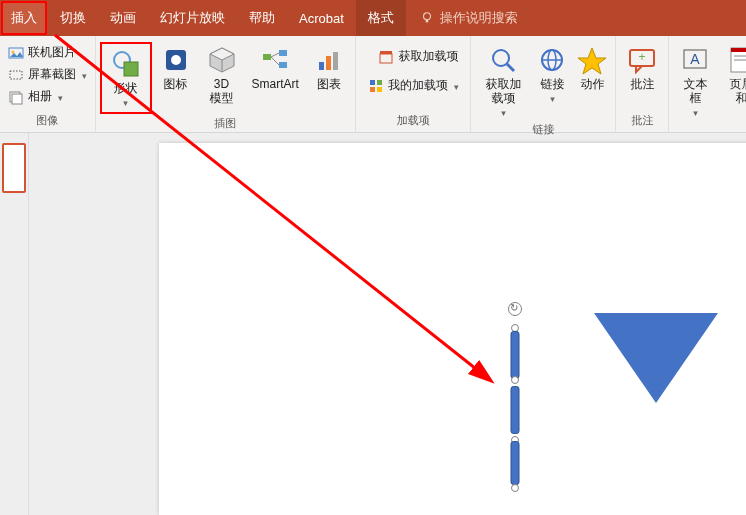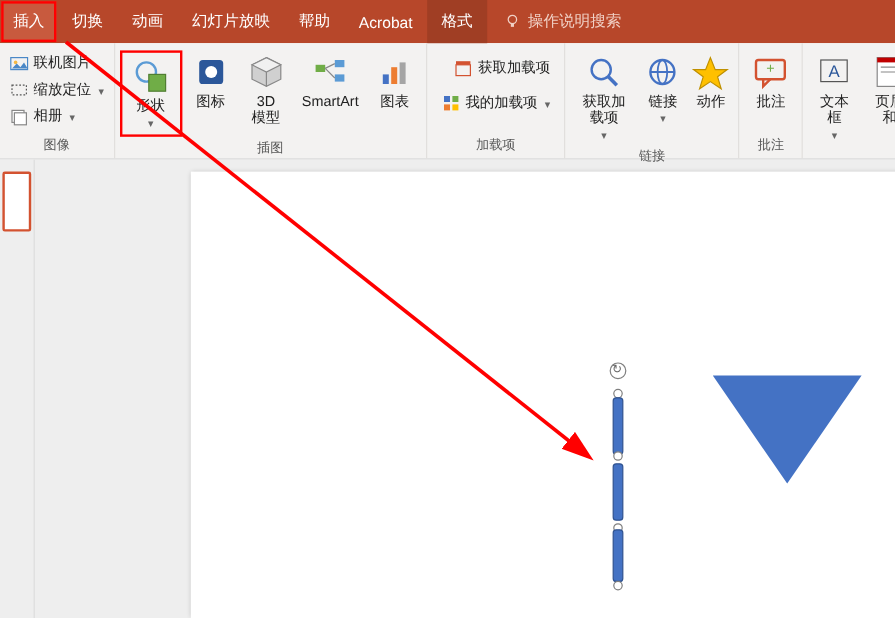--- a/index.html
+++ b/index.html
@@ -91,21 +91,21 @@
               </svg>
             </span>
           <span>联机图片</span>
         </div>
         <div class="small-btn">
           <span class="ico">
               <svg width="16" height="16">
                 <rect x="2" y="4" width="12" height="8" fill="none" stroke="#555" stroke-dasharray="1.5"></rect>
               </svg>
             </span>
-          <span>缩放定位</span>
+          <span>屏幕截图</span>
           <span class="caret"></span>
         </div>
         <div class="small-btn">
           <span class="ico">
               <svg width="16" height="16">
                 <rect x="2" y="3" width="10" height="10" fill="#fff" stroke="#888"></rect>
                 <rect x="4" y="5" width="10" height="10" fill="#fff" stroke="#888"></rect>
               </svg>
             </span>
           <span>相册</span>

